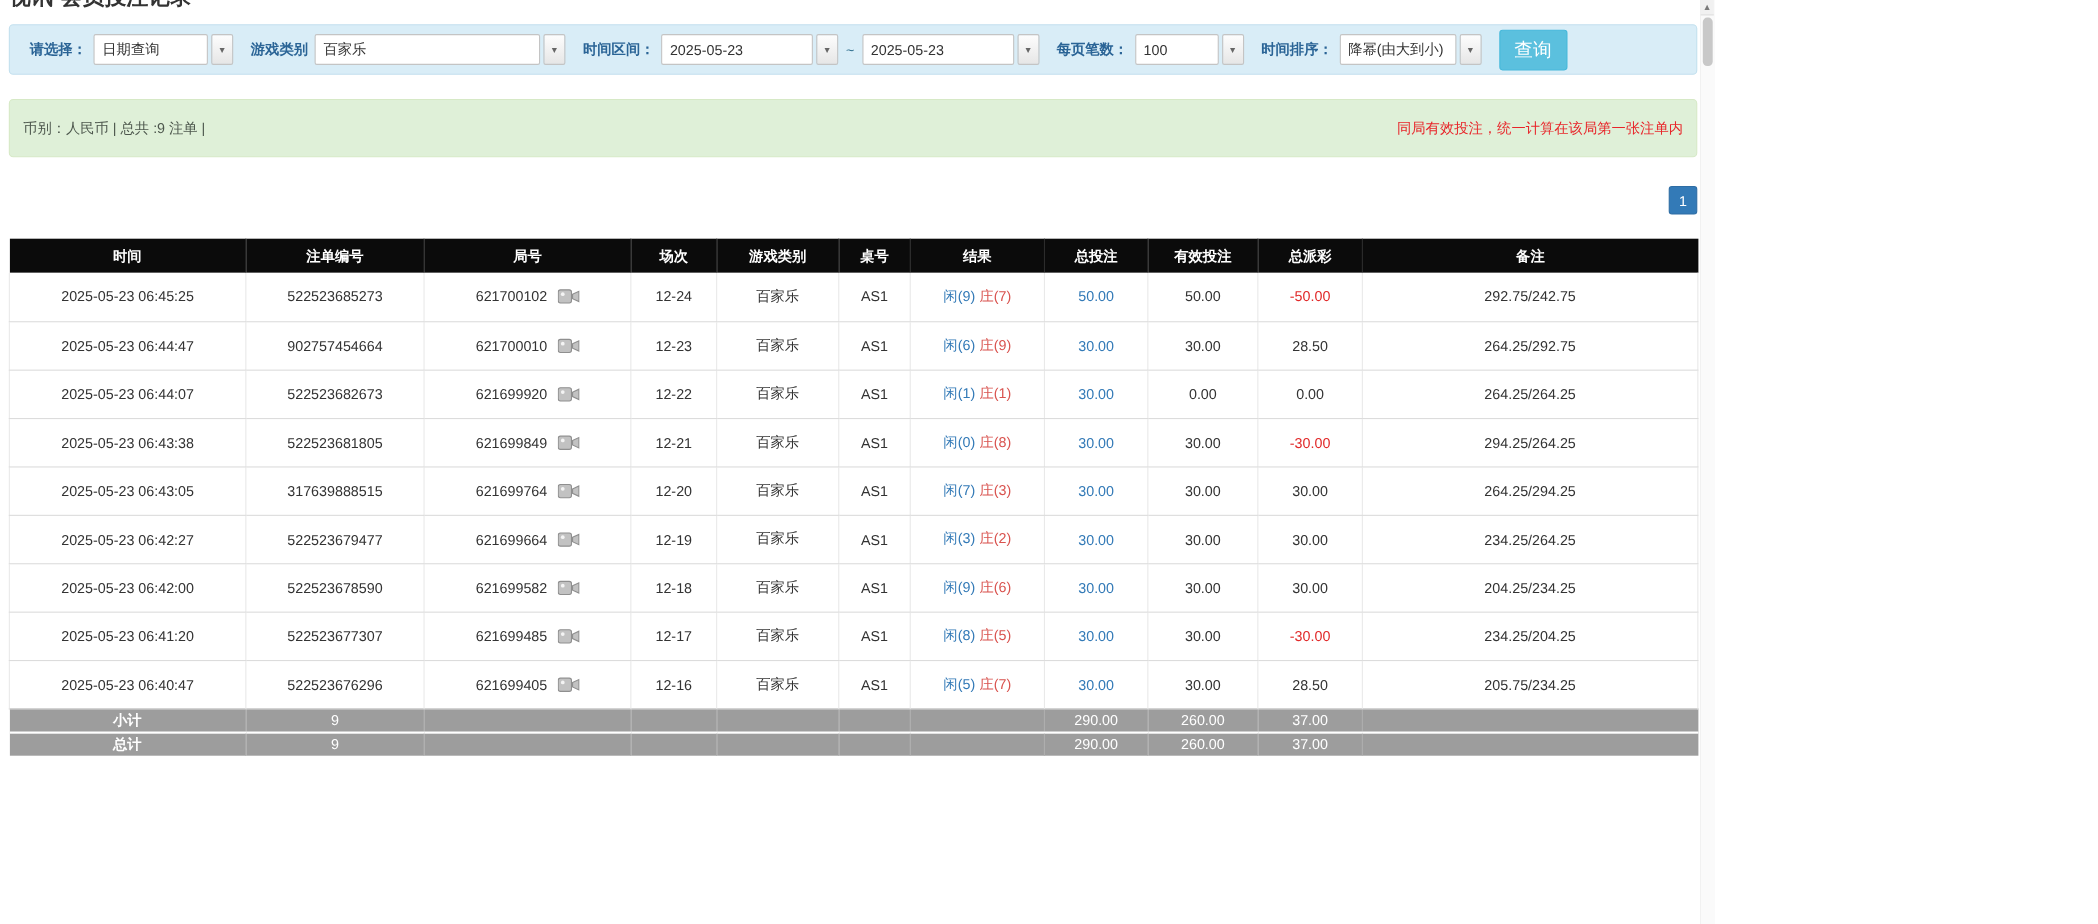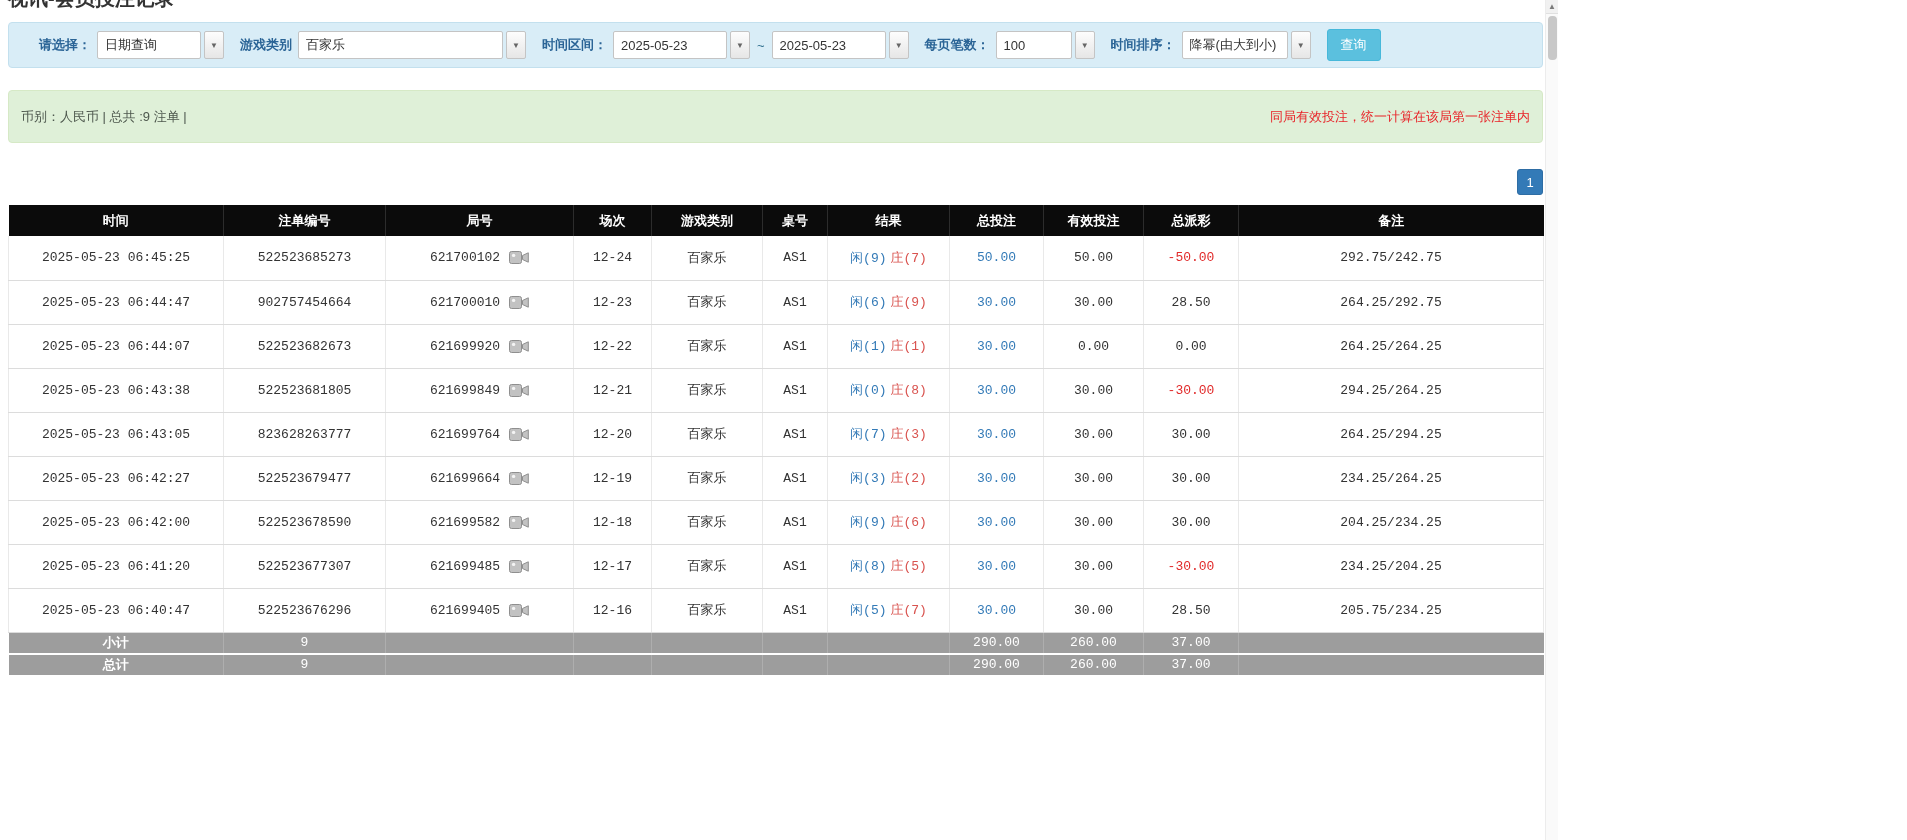--- a/index.html
+++ b/index.html
@@ -8,58 +8,58 @@
     width:1907px; height:840px; overflow:hidden; background:#fff;
     font-family:"Liberation Sans","DejaVu Sans",sans-serif; color:#333; font-size:13px;
   }
   .page { width:1535px; margin-left:8px; position:relative; }
 
   .page-title { font-size:20px; font-weight:600; color:#333; margin:-14px 0 0 0; height:24px; line-height:24px; white-space:nowrap; }
 
   
   .filter-bar {
     margin-top:12px; background:var(--c-filter_bg,#d9edf7); border:1px solid var(--c-filter_border,#c3e0ee);
-    border-radius:4px; padding:7px 28px; display:flex; align-items:center; height:46px;
+    border-radius:4px; padding:7px 16px; display:flex; align-items:center; height:46px;
   }
   .f-label { color:var(--c-label,#2a6496); font-weight:bold; margin:0 6px 0 16px; white-space:nowrap; }
   .filter-bar .f-label:first-child { margin-left:2px; }
   .combo { display:inline-flex; }
   .combo input {
     height:28px; border:1px solid #c4c4c4; border-radius:2px; padding:0 7px;
     font-size:13px; color:#333; background:#fff; font-family:inherit;
   }
   .combo .arrow-btn {
     width:20px; height:28px; margin-left:3px; border:1px solid #c4c4c4; border-radius:2px;
     background:linear-gradient(#fdfdfd,#e6e6e6); display:flex; align-items:center; justify-content:center;
     font-size:8px; color:#666; cursor:pointer;
   }
-  .w-select { width:104px; } .w-game { width:205px; } .w-date { width:114px; } .w-pp { width:76px; } .w-sort { width:106px; }
+  .w-select { width:104px; } .w-game { width:205px; } .w-date { width:138px; } .w-pp { width:76px; } .w-sort { width:106px; }
   .tilde { margin:0 7px; color:#31708f; }
   .search-btn {
     margin-left:16px; background:var(--c-btn,#5bc0de); color:#fff; border:1px solid #46b8da;
-    border-radius:3px; font-size:13px; padding:6px 13px; cursor:pointer; font-family:inherit;
+    border-radius:3px; font-size:17px; padding:6px 13px; cursor:pointer; font-family:inherit;
   }
 
   
   .summary-bar {
     margin-top:22px; background:var(--c-summary_bg,#dff0d8); border:1px solid var(--c-summary_border,#d6e9c6);
     border-radius:4px; height:53px; display:flex; align-items:center; justify-content:space-between; padding:0 12px;
   }
   .summary-left { color:#4d574d; }
   .summary-right { color:var(--c-notice,#e8252a); }
 
   
   .pagination { margin-top:26px; display:flex; justify-content:flex-end; }
   .page-btn {
     min-width:26px; height:26px; background:var(--c-page_btn,#337ab7); color:#fff; border:1px solid #2e6da4;
     border-radius:3px; display:flex; align-items:center; justify-content:center; cursor:pointer;
   }
 
   
-  table { margin-top:10px; border-collapse:collapse; table-layout:fixed; width:1535px; font-size:13px;font-family:Liberation Mono, monospace; }
+  table { margin-top:22px; border-collapse:collapse; table-layout:fixed; width:1535px; font-size:13px; }
   thead th {
     background:var(--c-header_bg,#0b0b0b); color:#fff; font-weight:bold; height:31px;
     border-right:1px solid #2c2c2c; text-align:center;
   }
   thead th:last-child { border-right:none; }
   tbody td {
     height:44px; text-align:center; border-bottom:1px solid #dcdcdc; border-right:1px solid #e9e9e9; background:#fff;
   }
   tbody td:first-child { border-left:1px solid #e9e9e9; }
   .bet-link { color:var(--c-link,#337ab7); cursor:pointer; }
@@ -249,21 +249,21 @@
           <td>百家乐</td>
           <td>AS1</td>
           <td><span class="player">闲(0)</span><span class="banker">庄(8)</span></td>
           <td><span class="bet-link">30.00</span></td>
           <td>30.00</td>
           <td class="neg">-30.00</td>
           <td>294.25/264.25</td>
         </tr>
         <tr>
           <td>2025-05-23 06:43:05</td>
-          <td>823628263777</td>
+          <td>317639888515</td>
           <td><span class="round-wrap">
               <span>621699764</span>
               <span class="replay-icon">
                 <svg width="20" height="15" viewBox="0 0 20 15">
                   <rect x="0.5" y="1.5" width="12" height="12" rx="2" fill="#c2c2c2" stroke="#8f8f8f"></rect>
                   <path d="M13.5 5.5 L19.3 2.8 V12.2 L13.5 9.5 Z" fill="#c2c2c2" stroke="#8f8f8f"></path>
                   <circle cx="4.6" cy="5.4" r="1.7" fill="#f4f4f4"></circle>
                 </svg>
               </span>
             </span></td>

